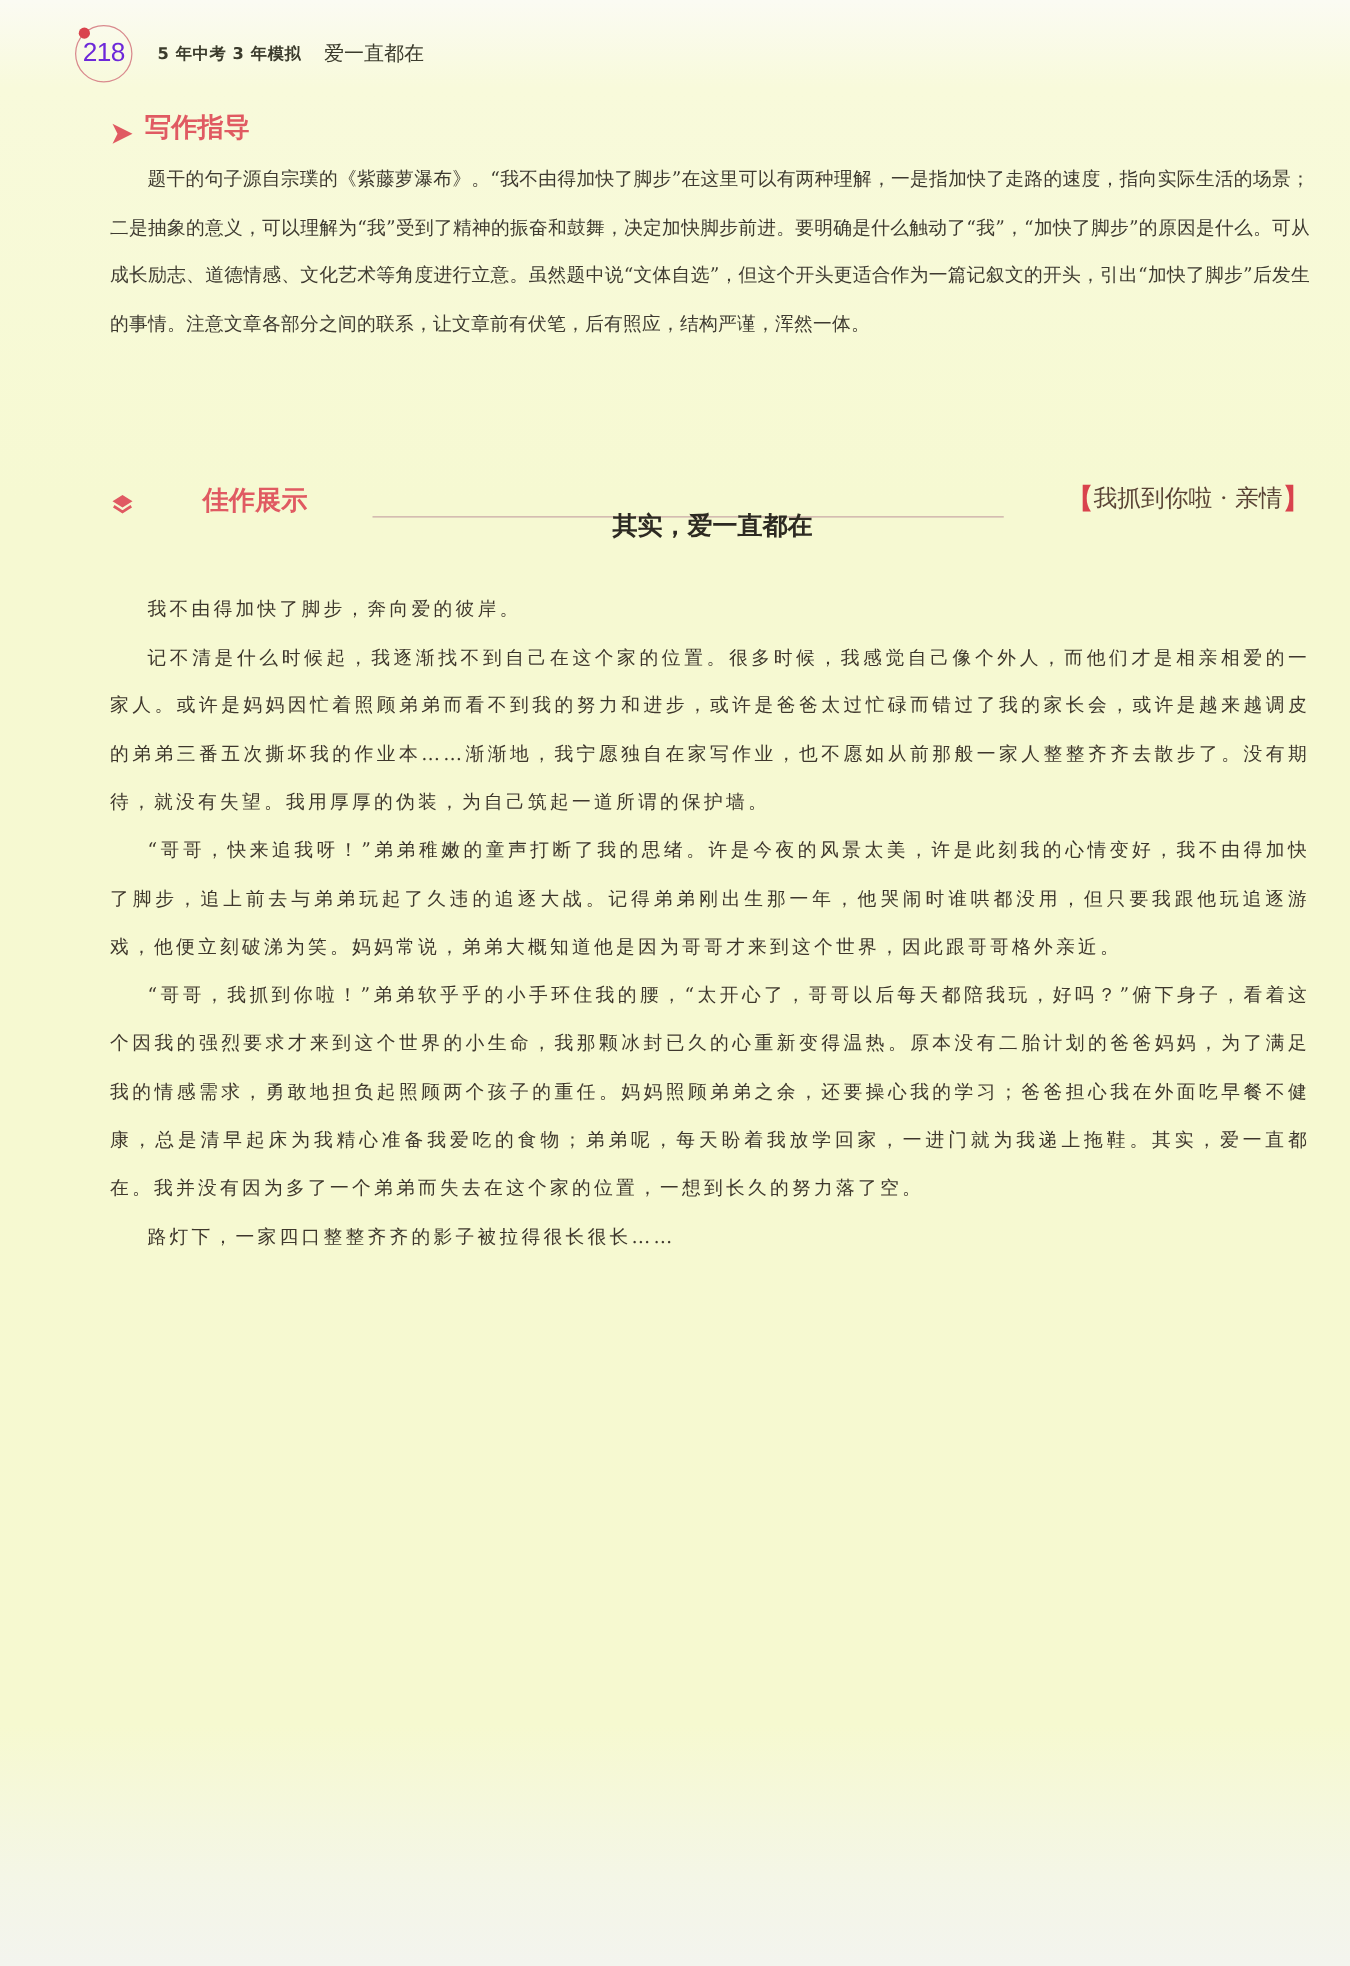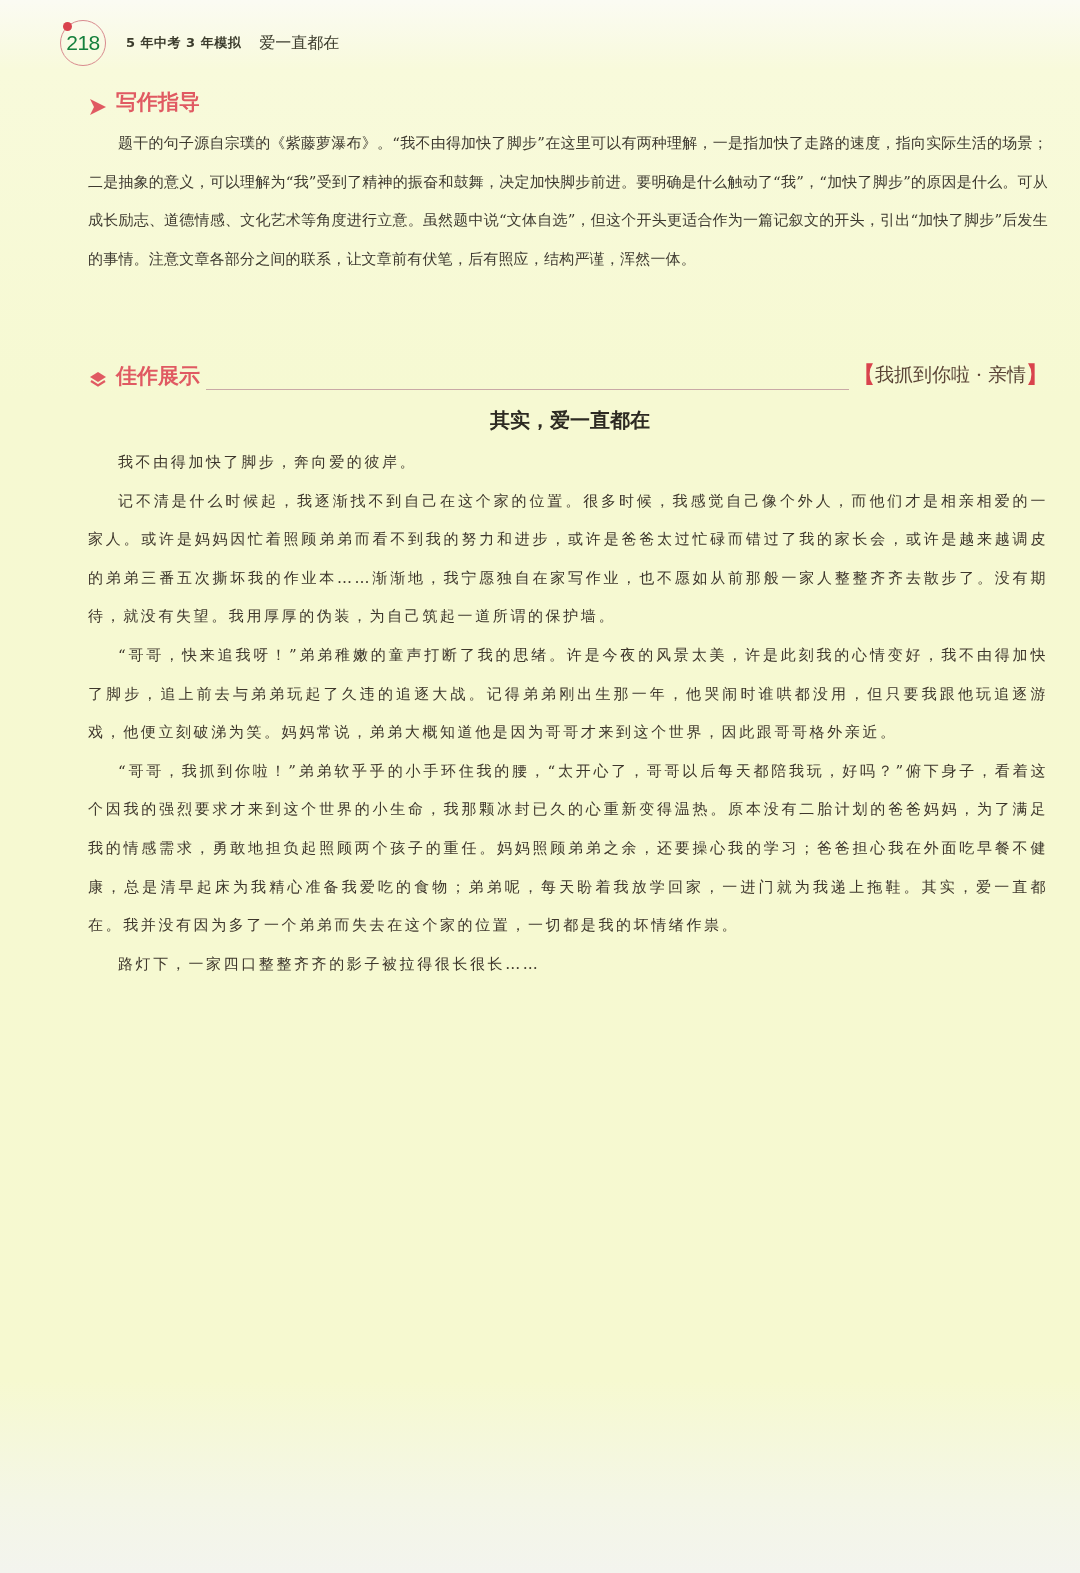--- a/index.html
+++ b/index.html
@@ -36,21 +36,21 @@
       left: 2px;
       top: 1px;
       width: 9px;
       height: 9px;
       border-radius: 50%;
       background: #d9434d;
     }
     .page-num {
       font-family: "Liberation Sans", sans-serif;
       font-size: 21px;
-      color: #15803d;
+      color: #6d28d9;
       letter-spacing: -0.5px;
     }
     .book-title {
       margin-left: 20px;
       font-family: "DejaVu Sans", sans-serif;
       font-weight: bold;
       font-size: 13px;
       color: #3b3b2c;
       letter-spacing: 0.5px;
     }
@@ -67,23 +67,24 @@
       display: flex;
       align-items: flex-end;
       color: #e05a62;
       font-family: "DejaVu Sans", sans-serif;
       font-weight: bold;
       font-size: 21px;
     }
     .section-head .icon { margin-right: 8px; display: inline-flex; }
     .guide-head { top: 88px; }
     .showcase-head {
-      top: 360px;
+      top: 384px;
       left: 88px;
       width: 960px;
+      gap: 46px;
     }
     .showcase-head .rule {
       flex: 1;
       height: 0;
       border-top: 1px solid #c9a9a6;
       margin: 0 4px 0 6px;
     }
     .category-tag {
       font-family: "DejaVu Serif", serif;
       font-weight: normal;
@@ -120,21 +121,21 @@
       left: 0;
       width: 1140px;
       text-align: center;
       font-family: "DejaVu Serif", serif;
       font-weight: bold;
       font-size: 20px;
       color: #2d2a22;
     }
 
     .essay-block {
-      top: 443px;
+      top: 468px;
       line-height: 38.6px;
       color: #3e372c;
       letter-spacing: 2.6px;
       font-family: "DejaVu Serif", "Liberation Serif", serif;
     }
     .essay-block p { margin: 0; text-indent: 2em; }
   </style>
 </head>
 <body>
 
@@ -175,15 +176,15 @@
     <span class="br">】</span>
   </span>
 </div>
 
 <div class="essay-title">其实，爱一直都在</div>
 
 <div class="text-block essay-block">
   <p>我不由得加快了脚步，奔向爱的彼岸。</p>
   <p>记不清是什么时候起，我逐渐找不到自己在这个家的位置。很多时候，我感觉自己像个外人，而他们才是相亲相爱的一家人。或许是妈妈因忙着照顾弟弟而看不到我的努力和进步，或许是爸爸太过忙碌而错过了我的家长会，或许是越来越调皮的弟弟三番五次撕坏我的作业本……渐渐地，我宁愿独自在家写作业，也不愿如从前那般一家人整整齐齐去散步了。没有期待，就没有失望。我用厚厚的伪装，为自己筑起一道所谓的保护墙。</p>
   <p>“哥哥，快来追我呀！”弟弟稚嫩的童声打断了我的思绪。许是今夜的风景太美，许是此刻我的心情变好，我不由得加快了脚步，追上前去与弟弟玩起了久违的追逐大战。记得弟弟刚出生那一年，他哭闹时谁哄都没用，但只要我跟他玩追逐游戏，他便立刻破涕为笑。妈妈常说，弟弟大概知道他是因为哥哥才来到这个世界，因此跟哥哥格外亲近。</p>
-  <p>“哥哥，我抓到你啦！”弟弟软乎乎的小手环住我的腰，“太开心了，哥哥以后每天都陪我玩，好吗？”俯下身子，看着这个因我的强烈要求才来到这个世界的小生命，我那颗冰封已久的心重新变得温热。原本没有二胎计划的爸爸妈妈，为了满足我的情感需求，勇敢地担负起照顾两个孩子的重任。妈妈照顾弟弟之余，还要操心我的学习；爸爸担心我在外面吃早餐不健康，总是清早起床为我精心准备我爱吃的食物；弟弟呢，每天盼着我放学回家，一进门就为我递上拖鞋。其实，爱一直都在。我并没有因为多了一个弟弟而失去在这个家的位置，一切都是我的坏情绪作祟。</p>
+  <p>“哥哥，我抓到你啦！”弟弟软乎乎的小手环住我的腰，“太开心了，哥哥以后每天都陪我玩，好吗？”俯下身子，看着这个因我的强烈要求才来到这个世界的小生命，我那颗冰封已久的心重新变得温热。原本没有二胎计划的爸爸妈妈，为了满足我的情感需求，勇敢地担负起照顾两个孩子的重任。妈妈照顾弟弟之余，还要操心我的学习；爸爸担心我在外面吃早餐不健康，总是清早起床为我精心准备我爱吃的食物；弟弟呢，每天盼着我放学回家，一进门就为我递上拖鞋。其实，爱一直都在。我并没有因为多了一个弟弟而失去在这个家的位置，一想到长久的努力落了空。</p>
   <p>路灯下，一家四口整整齐齐的影子被拉得很长很长……</p>
 </div>
 
 </body></html>

